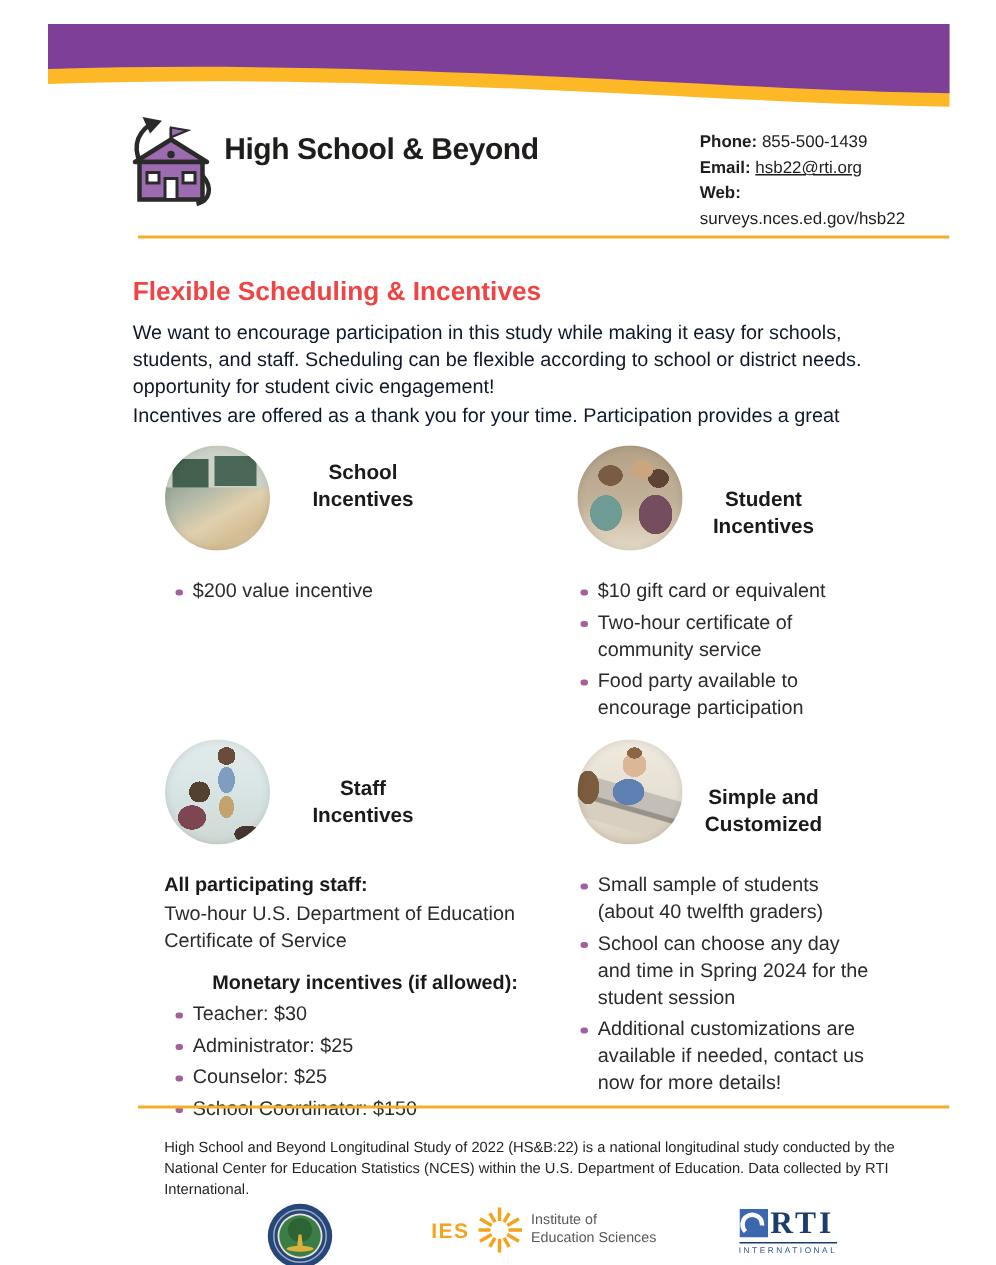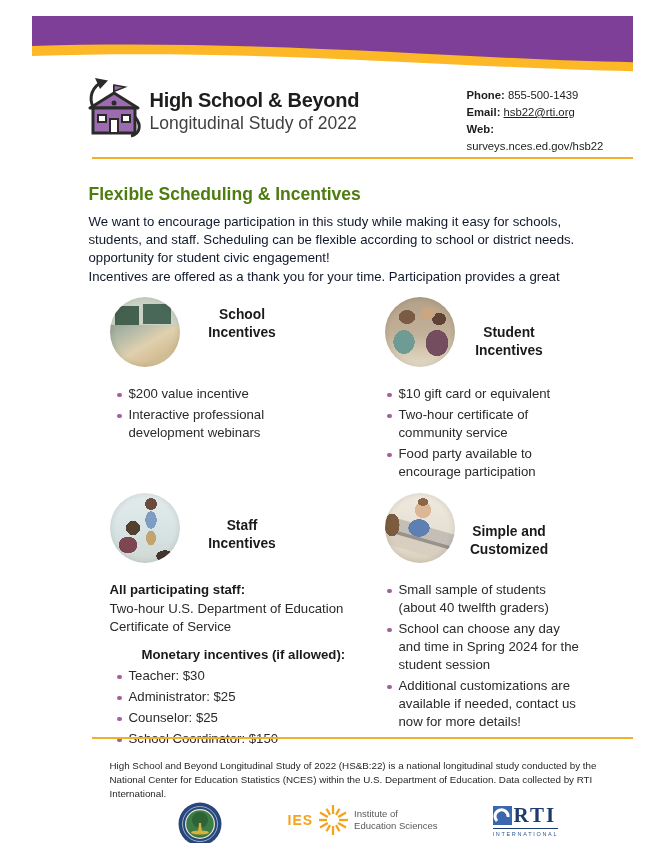--- a/index.html
+++ b/index.html
@@ -17,21 +17,21 @@
 
   
   .contact { position:absolute; left:435px; top:71px; font-size:11.3px; line-height:17px; color:#1e1d1c; }
   .contact b { font-weight:bold; }
   .contact a { color:#1e1d1c; text-decoration:underline; }
 
   .divider { position:absolute; left:60px; width:541px; height:1.6px; background:#f2b02a; }
   .divider-top { top:141px; }
   .divider-bottom { top:721px; }
 
-  .page-title { position:absolute; left:57px; top:168px; font-size:17.5px; font-weight:bold; color:#4d7c0f; }
+  .page-title { position:absolute; left:57px; top:168px; font-size:17.5px; font-weight:bold; color:#ef4444; }
   .intro { position:absolute; left:57px; top:197px; font-size:13.2px; line-height:18.2px; color:#0f172a; }
 
   
   .section { position:absolute; }
   .sec-school  { left:78px;  top:281px; width:220px; }
   .sec-student { left:348px; top:281px; width:235px; }
   .sec-staff   { left:78px;  top:477px; width:272px; }
   .sec-custom  { left:348px; top:477px; width:235px; }
 
   .photo { position:absolute; top:0; width:70px; height:70px; border-radius:50%;
@@ -132,21 +132,20 @@
       <polygon points="6,32 30,17 54,32" fill="#9d6cb0" stroke="#2a2a2a" stroke-width="3" stroke-linejoin="round"></polygon>
       <rect x="9" y="32" width="42" height="25" fill="#9d6cb0" stroke="#2a2a2a" stroke-width="3"></rect>
       <circle cx="30" cy="27" r="2.5" fill="#2a2a2a"></circle>
       <rect x="14" y="39" width="8" height="7" fill="#fff" stroke="#2a2a2a" stroke-width="2"></rect>
       <rect x="38" y="39" width="8" height="7" fill="#fff" stroke="#2a2a2a" stroke-width="2"></rect>
       <rect x="26" y="43" width="8" height="14" fill="#fff" stroke="#2a2a2a" stroke-width="2"></rect>
       <path d="M51,41 C58,49 56,58 47,60" fill="none" stroke="#2a2a2a" stroke-width="3"></path>
     </svg>
     <div class="logo-text">
       <div class="logo-title">High School &amp; Beyond</div>
-      <div class="logo-subtitle">Longitudinal Study of 2022</div>
     </div>
   </div>
 
   <div class="contact">
     <div><b>Phone:</b> <span>855-500-1439</span></div>
     <div><b>Email:</b> <a href="#">hsb22@rti.org</a></div>
     <div><b>Web:</b> <span>surveys.nces.ed.gov/hsb22</span></div>
   </div>
 
   <div class="divider divider-top"></div>
@@ -158,21 +157,20 @@
     <div>opportunity for student civic engagement!</div>
     <div>Incentives are offered as a thank you for your time. Participation provides a great</div>
   </div>
 
   <div class="section sec-school">
     <div class="photo photo-classroom"></div>
     <div class="sec-title">School Incentives</div>
     <div class="sec-body">
       <ul class="bullets">
         <li>$200 value incentive</li>
-        <li>Interactive professional development webinars</li>
       </ul>
     </div>
   </div>
 
   <div class="section sec-student">
     <div class="photo photo-students"></div>
     <div class="sec-title">Student Incentives</div>
     <div class="sec-body">
       <ul class="bullets">
         <li>$10 gift card or equivalent</li>

